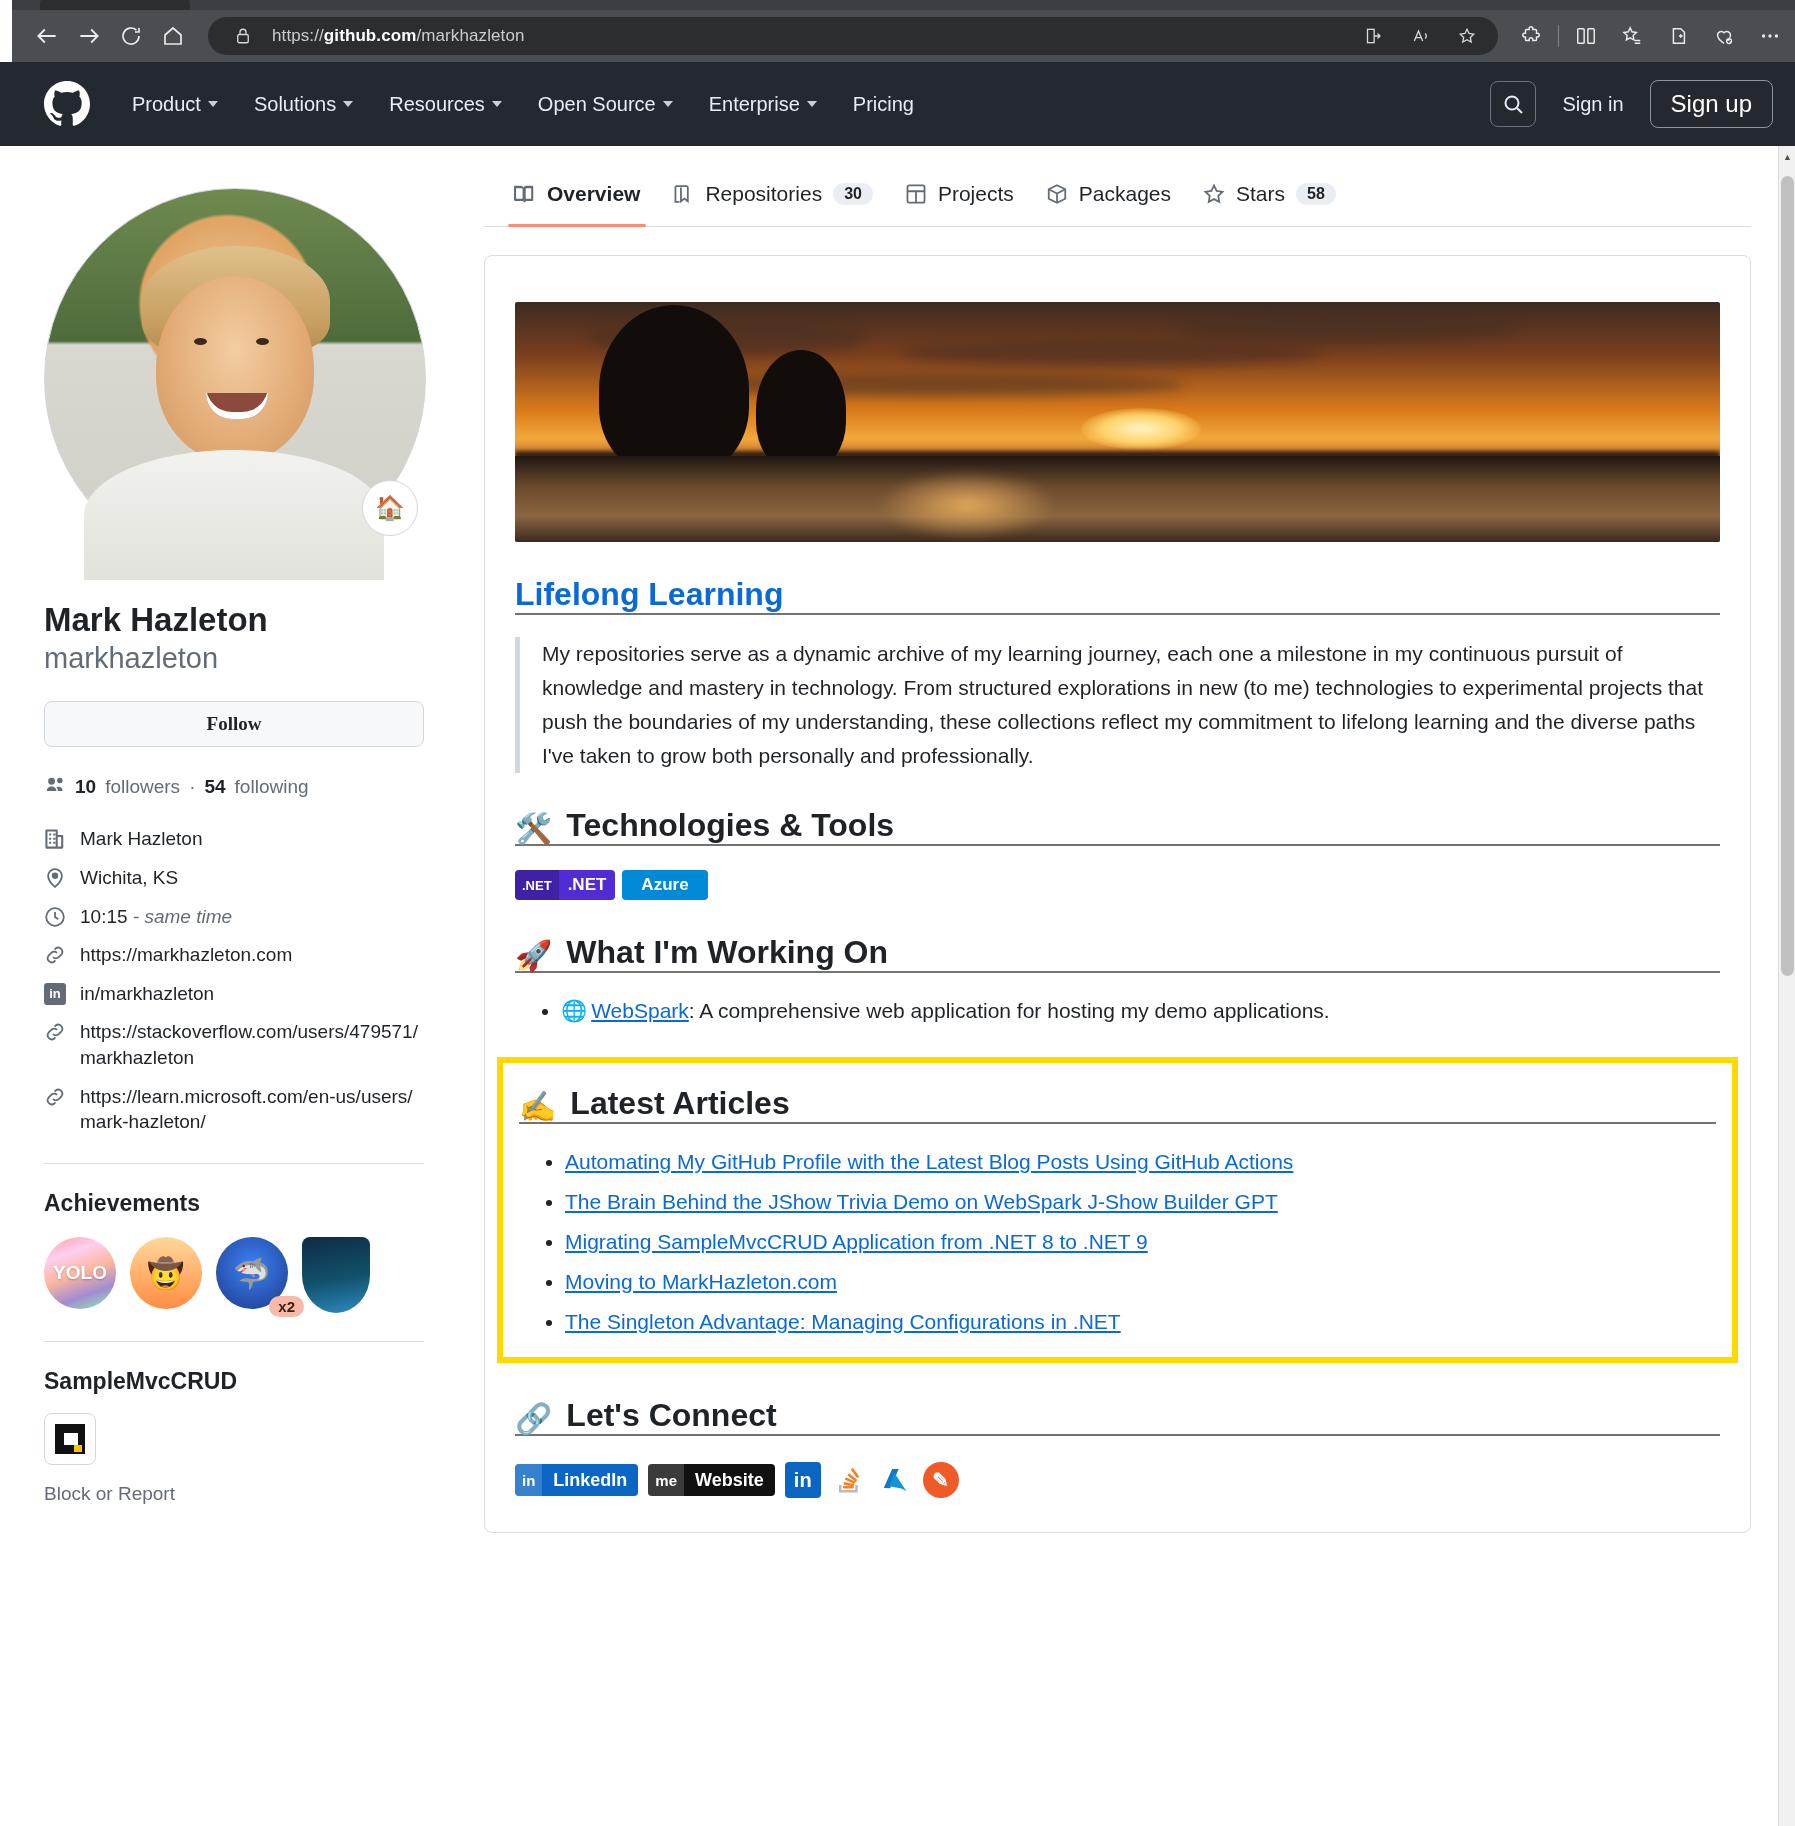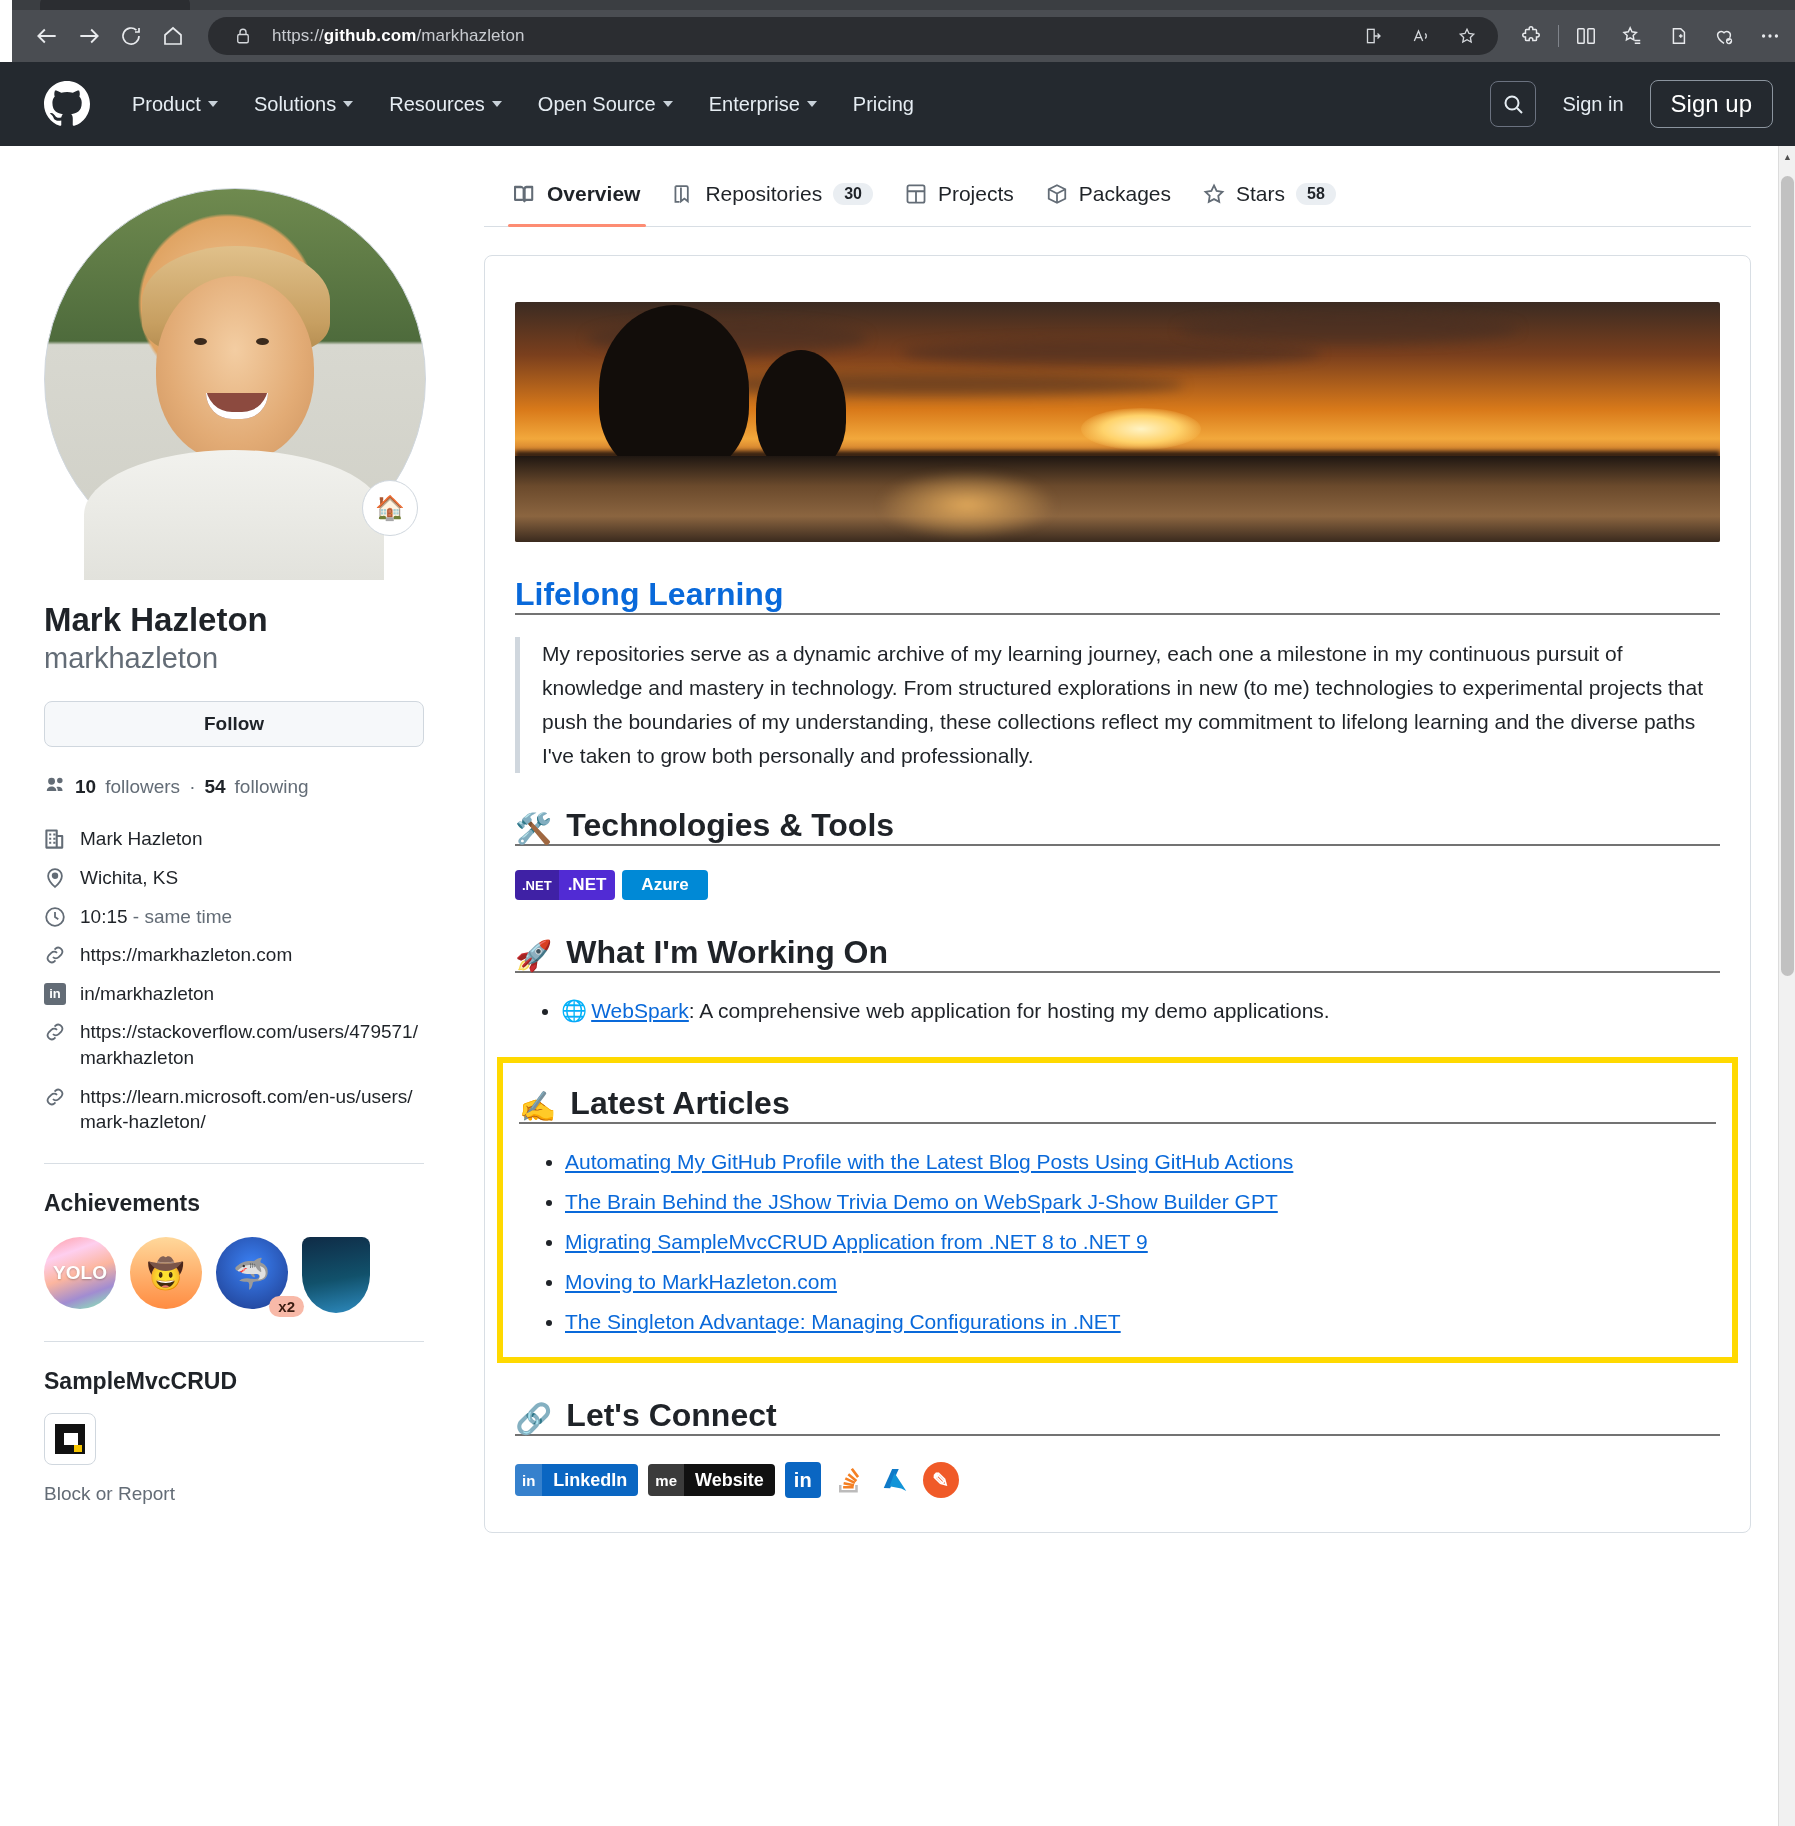--- a/index.html
+++ b/index.html
@@ -108,29 +108,29 @@
   .avatar-badge {
     position:absolute; right: 8px; bottom: 34px; width:56px; height:56px; border-radius:50%;
     background:#fff; border:1px solid #d0d7de; display:flex;align-items:center;justify-content:center;
     font-size:24px;
   }
   .fullname { font-size: 33px; font-weight:700; color:#1f2328; margin-top: 30px; line-height:1.2;}
   .username { font-size: 29px; color:#636c76; font-weight:400; line-height:1.3; }
   .follow-btn {
     margin-top: 24px; width: 100%; height: 46px; border:1px solid #d0d7de; border-radius:8px;
     background:#f6f8fa; color:#1f2328; font-size:19px; font-weight:600;
-    display:flex;align-items:center;justify-content:center;
+    display:flex;align-items:center;justify-content:center;font-family:Liberation Serif, serif;
   }
   .bio { margin-top: 28px; font-size: 21px; color:#1f2328; line-height:1.5; }
   .followers { margin-top: 26px; display:flex; align-items:center; gap:9px; font-size:19px; color:#636c76;}
   .followers b { color:#1f2328; font-weight:600;}
   .meta-list { margin-top: 26px; display:flex; flex-direction:column; gap:13px; }
   .meta-row { display:flex; align-items:flex-start; gap:14px; font-size:19px; color:#1f2328; line-height:1.35;}
   .meta-row .ic { width:22px;height:22px;flex:none;color:#636c76;margin-top:2px;}
-  .meta-row .muted { color:#636c76;}
+  .meta-row .muted { color:#636c76;font-style:italic;}
   .meta-row .wrap { word-break: break-all; }
   .li-badge {
     width:22px;height:22px;background:#636c76;color:#fff;border-radius:3px;flex:none;
     font-size:13px;font-weight:700;display:flex;align-items:center;justify-content:center;margin-top:2px;
     font-family:"Liberation Sans",sans-serif;
   }
   .sb-divider { border-top:1px solid #d8dee4; margin: 28px 0 0 0; }
   .sb-heading { font-size: 23px; font-weight:600; color:#1f2328; margin-top:26px; }
   .achievements { display:flex; gap:14px; margin-top:20px; }
   .ach { width:72px;height:72px;border-radius:50%;position:relative;display:flex;align-items:center;justify-content:center;font-size:30px;overflow:visible;}

